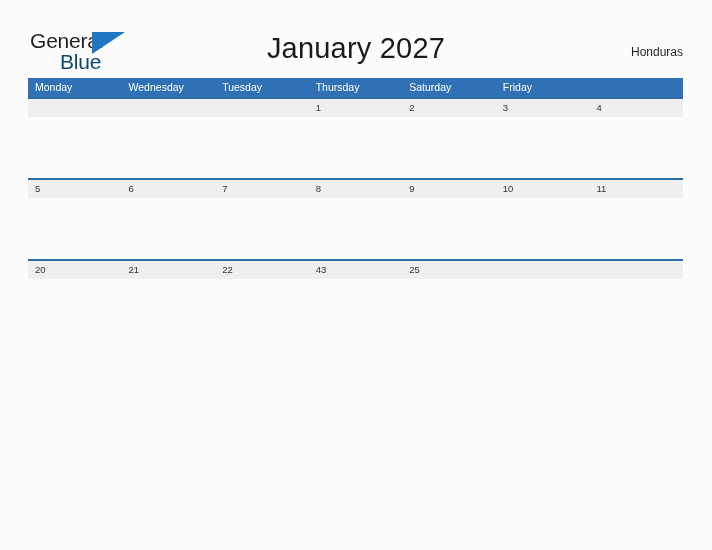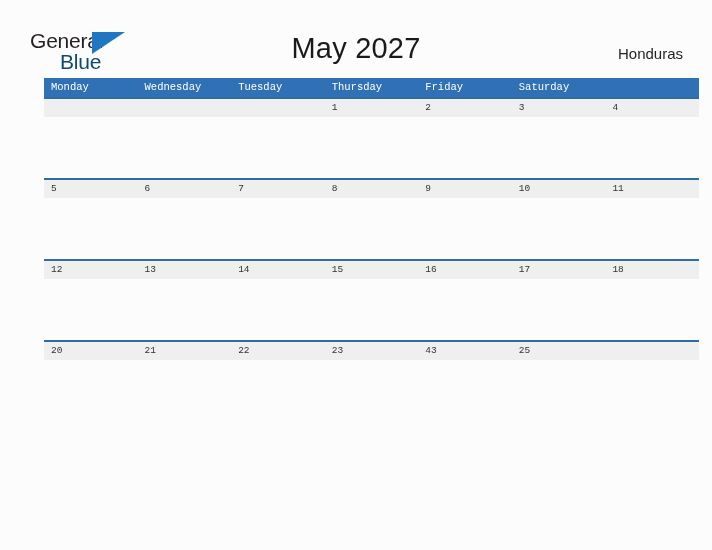--- a/index.html
+++ b/index.html
@@ -68,31 +68,30 @@
     font-size: 29px;
     color: #1a1a1a;
     font-weight: normal;
     letter-spacing: 0.2px;
   }
 
   .cal-region {
     position: absolute;
     right: 29px;
     top: 45px;
-    font-size: 15px;
+    font-size: 12px;
     color: #231f20;
   }
 
   
   .calendar {
     position: absolute;
-    left: 44px;
+    left: 28px;
     top: 78px;
     width: 655px;
-    font-family: Liberation Mono, monospace;
   }
 
   .dow-row {
     display: flex;
     width: 655px;
     height: 19px;
     background: #3071b5;
   }
   .dow-cell {
     width: 93.571px;
@@ -152,35 +151,35 @@
   <div class="logo">
     <span class="logo-general">General</span>
     <span class="logo-flag">
       <svg width="33" height="22" viewBox="0 0 33 22" xmlns="http://www.w3.org/2000/svg">
         <polygon points="0,0 33,0 0,22" fill="#1f77c2"></polygon>
       </svg>
     </span>
     <span class="logo-blue">Blue</span>
   </div>
 
-  <div class="cal-title">May 2027</div>
+  <div class="cal-title">January 2027</div>
 
   <div class="cal-region">Honduras</div>
 
 </div>
 
 <div class="calendar">
 
   <div class="dow-row">
     <div class="dow-cell">Monday</div>
     <div class="dow-cell">Wednesday</div>
     <div class="dow-cell">Tuesday</div>
     <div class="dow-cell">Thursday</div>
+    <div class="dow-cell">Saturday</div>
     <div class="dow-cell">Friday</div>
-    <div class="dow-cell">Saturday</div>
   </div>
 
   <div class="week-row">
     <div class="day-band">
       <div class="day-cell"></div>
       <div class="day-cell"></div>
       <div class="day-cell"></div>
       <div class="day-cell">1</div>
       <div class="day-cell">2</div>
       <div class="day-cell">3</div>
@@ -211,47 +210,26 @@
       <div class="day-body-cell"></div>
       <div class="day-body-cell"></div>
       <div class="day-body-cell"></div>
       <div class="day-body-cell"></div>
       <div class="day-body-cell"></div>
       <div class="day-body-cell"></div>
       <div class="day-body-cell"></div>
     </div>
   </div>
 
-  <div class="week-row">
-    <div class="day-band">
-      <div class="day-cell">12</div>
-      <div class="day-cell">13</div>
-      <div class="day-cell">14</div>
-      <div class="day-cell">15</div>
-      <div class="day-cell">16</div>
-      <div class="day-cell">17</div>
-      <div class="day-cell">18</div>
-    </div>
-    <div class="day-body">
-      <div class="day-body-cell"></div>
-      <div class="day-body-cell"></div>
-      <div class="day-body-cell"></div>
-      <div class="day-body-cell"></div>
-      <div class="day-body-cell"></div>
-      <div class="day-body-cell"></div>
-      <div class="day-body-cell"></div>
-    </div>
-  </div>
 
   <div class="week-row">
     <div class="day-band">
       <div class="day-cell">20</div>
       <div class="day-cell">21</div>
       <div class="day-cell">22</div>
-      <div class="day-cell">23</div>
       <div class="day-cell">43</div>
       <div class="day-cell">25</div>
     </div>
     <div class="day-body">
       <div class="day-body-cell"></div>
       <div class="day-body-cell"></div>
       <div class="day-body-cell"></div>
       <div class="day-body-cell"></div>
       <div class="day-body-cell"></div>
       <div class="day-body-cell"></div>

